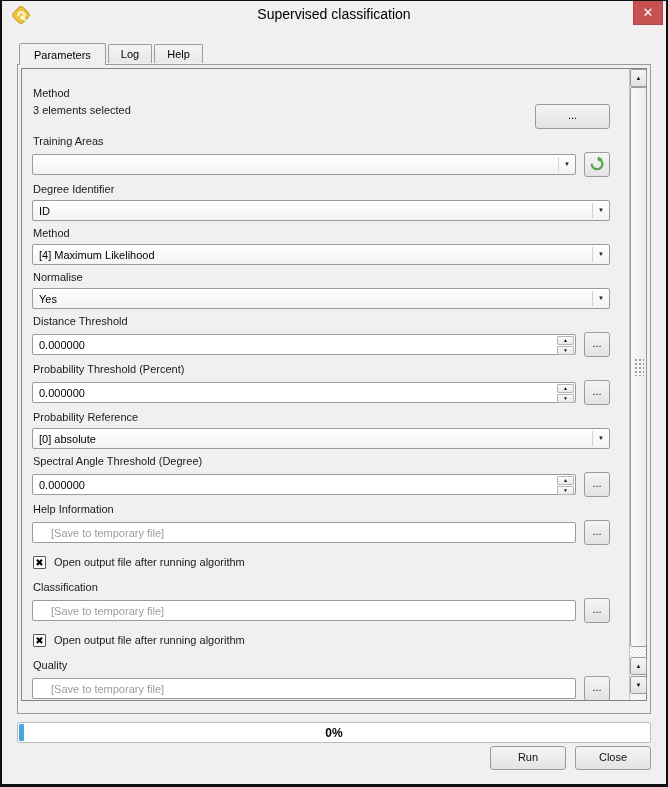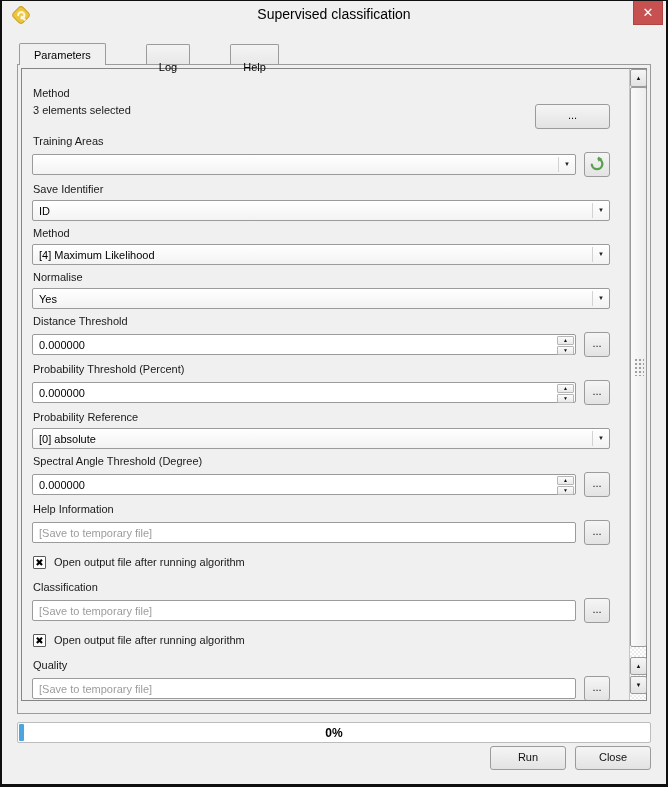--- a/index.html
+++ b/index.html
@@ -8,24 +8,24 @@
   .window{position:relative;width:668px;height:787px;background:#f0f0f0;
     border:2px solid #0f0f0f;border-top-width:1px;border-bottom-width:3px;overflow:hidden;}
   
   .titlebar{position:relative;height:29px;background:#f0f0f0;}
   .app-icon{position:absolute;left:8px;top:3px;width:22px;height:22px;}
   .title{position:absolute;left:0;right:0;top:5px;text-align:center;font-size:14px;color:#000;}
   .close-btn{position:absolute;right:3px;top:0;width:30px;height:24px;background:#c75050;
     color:#fff;font-size:13px;font-weight:bold;text-align:center;line-height:24px;
     border:1px solid #b04343;border-top:none;cursor:default;}
   
-  .tabbar{display:flex;align-items:flex-end;margin:12px 0 0 17px;height:22px;position:relative;z-index:2;gap:38px;}
+  .tabbar{display:flex;align-items:center;margin:12px 0 0 17px;height:22px;position:relative;z-index:2;}
   .tab{font-size:11px;color:#000;background:linear-gradient(#f4f4f4,#e8e8e8);
     border:1px solid #9b9b9b;border-bottom:none;border-radius:2px 2px 0 0;
-    padding:16px 12px 3px 12px;height:19px;margin-right:2px;}
+    padding:3px 12px 3px 12px;height:19px;margin-right:2px;}
   .tab.active{background:#f0f0f0;height:22px;padding:5px 14px 4px 14px;margin-bottom:-1px;}
   .pane{position:relative;margin:0 15px;height:650px;border:1px solid #9b9b9b;background:#f0f0f0;z-index:1;}
   .scrollarea{position:absolute;left:3px;right:3px;top:3px;height:633px;
     border:1px solid #858585;background:#f0f0f0;}
   .content{position:absolute;left:0;top:0;right:17px;bottom:0;padding:17px 19px 0 10px;overflow:hidden;}
   
   .flabel{font-size:11px;color:#1a1a1a;height:14px;line-height:14px;margin:0 0 4px 1px;}
   .ctl-row{display:flex;align-items:center;gap:8px;margin-bottom:5px;}
   .grids-row{height:25px;margin-bottom:5px;display:flex;align-items:flex-start;}
   .grids-text{font-size:11px;color:#1a1a1a;flex:1;padding-left:1px;}
@@ -39,21 +39,21 @@
   .combo .arrow{margin-left:auto;width:17px;height:15px;line-height:15px;text-align:center;
     font-size:6px;color:#222;border-left:1px solid #d2d2d2;}
   .spin{position:relative;flex:1;height:21px;border:1px solid #9b9b9b;border-radius:2px;
     background:#fff;font-size:11px;color:#000;display:flex;align-items:center;padding-left:6px;}
   .spin-btns{position:absolute;right:1px;top:1px;bottom:1px;width:17px;display:flex;
     flex-direction:column;gap:1px;}
   .spin-btns .sbtn{flex:1;border:1px solid #b6b6b6;border-radius:1px;
     background:linear-gradient(#fcfcfc,#e9e9e9);font-size:5px;line-height:7px;
     text-align:center;color:#111;cursor:default;}
   .file-input{flex:1;height:21px;border:1px solid #9b9b9b;border-radius:2px;background:#fff;
-    font-size:11px;color:#000;padding:0 6px;font-family:"Liberation Sans","DejaVu Sans",sans-serif;outline:none;}
+    font-size:11px;color:#000;padding:0 18px;font-family:"Liberation Sans","DejaVu Sans",sans-serif;outline:none;}
   .file-input::placeholder{color:#9c9c9c;}
   .chk-row{display:flex;align-items:center;gap:8px;height:16px;margin:9px 0 10px 1px;}
   .chk{width:13px;height:13px;border:1px solid #5a5a5a;border-radius:1px;background:#fff;
     font-size:10px;font-weight:bold;line-height:11px;text-align:center;color:#000;cursor:default;}
   .chk-label{font-size:11px;color:#1a1a1a;}
   
   .vscroll{position:absolute;top:0;right:0;width:17px;bottom:0;
     background-color:#fff;
     background-image:linear-gradient(45deg,#ececec 25%,transparent 25%,transparent 75%,#ececec 75%),
       linear-gradient(45deg,#ececec 25%,transparent 25%,transparent 75%,#ececec 75%);
@@ -117,21 +117,21 @@
             <span class="arrow">▼</span>
           </div>
           <div class="btn btn-sm" style="padding-top:3px;">
             <svg width="16" height="16" viewBox="0 0 16 16">
               <path d="M9.5 2.8 A5.3 5.3 0 1 1 2.8 8.6" fill="none" stroke="#5aa14f" stroke-width="2.3" stroke-linecap="round"></path>
               <path d="M9.2 0.4 L13.4 3.1 L9.2 5.8 Z" fill="#5aa14f"></path>
             </svg>
           </div>
         </div>
 
-        <div class="flabel">Save Identifier</div>
+        <div class="flabel">Degree Identifier</div>
         <div class="ctl-row">
           <div class="combo">
             <span>ID</span>
             <span class="arrow">▼</span>
           </div>
         </div>
 
         <div class="flabel">Method</div>
         <div class="ctl-row">
           <div class="combo">

